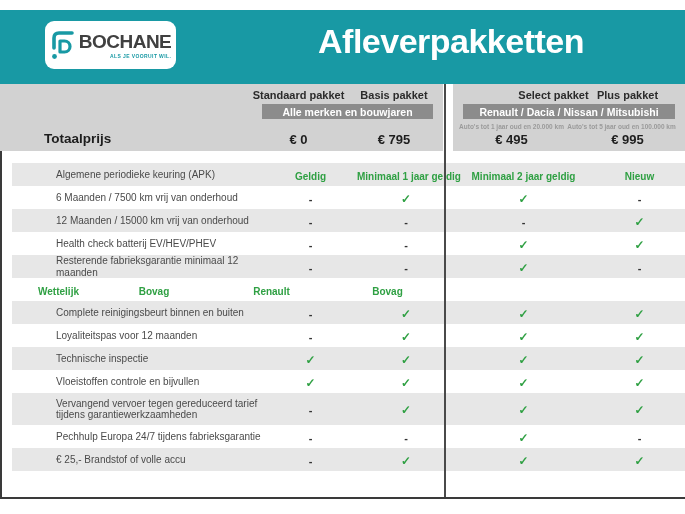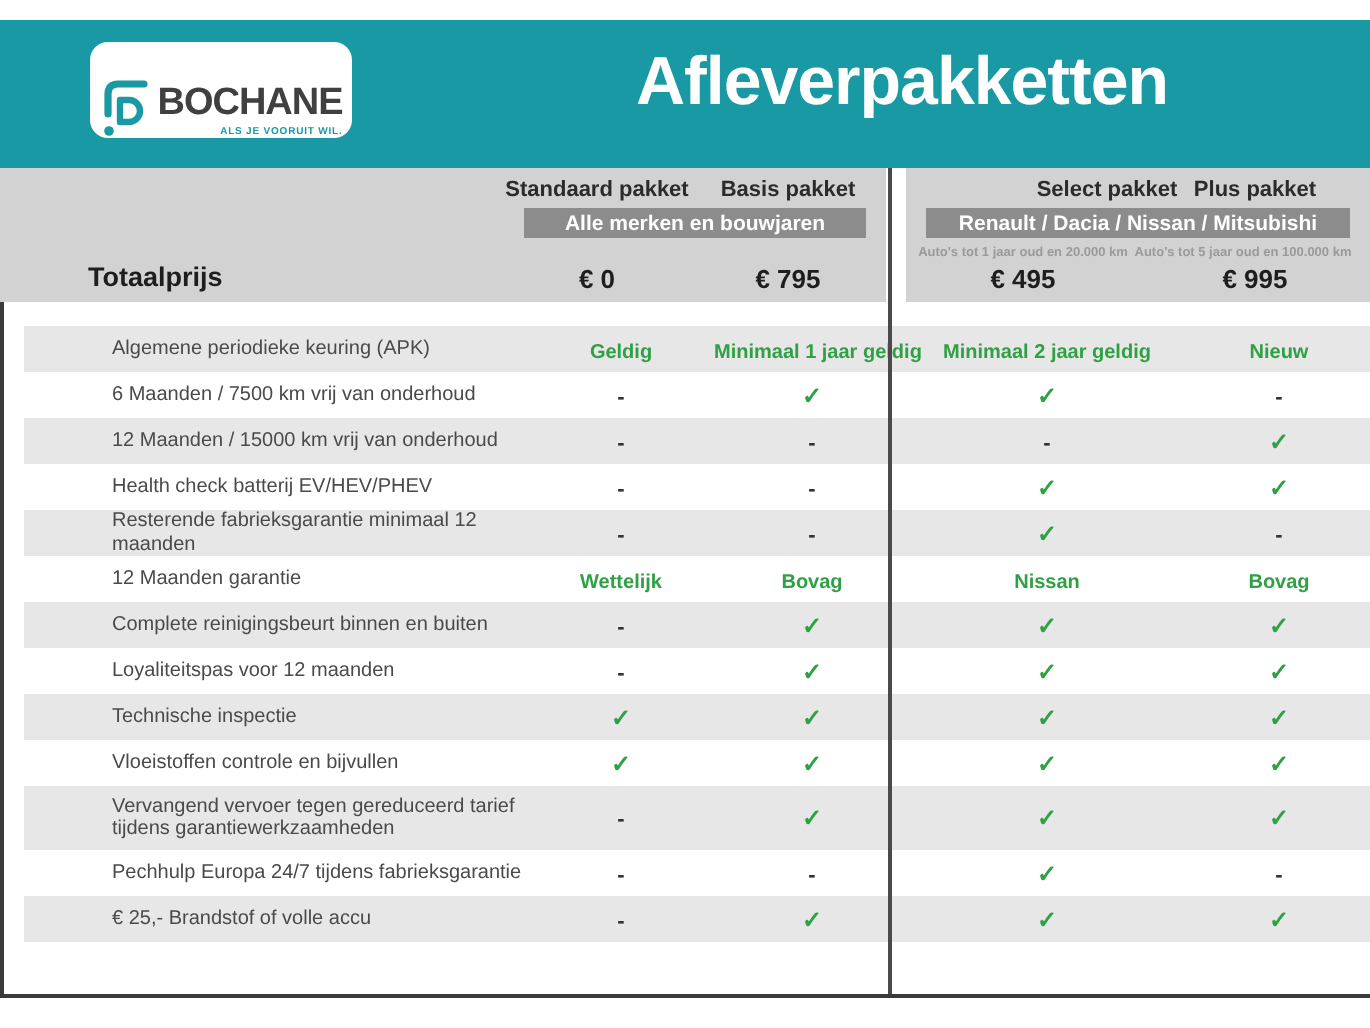--- a/index.html
+++ b/index.html
@@ -4,21 +4,21 @@
 <style>
   html,body{margin:0;padding:0;}
   body{
     width:685px;height:514px;position:relative;background:#ffffff;
     font-family:"Liberation Sans",sans-serif;overflow:hidden;
     --teal:#1899A4;--green:#2FA043;--header_gray:#D2D2D2;--badge_gray:#8C8C8C;
     --stripe_gray:#E7E7E7;--line_dark:#3A3A3A;
   }
   .teal-band{position:absolute;top:10px;left:0;width:685px;height:74px;background:var(--teal);}
   .logo-box{position:absolute;left:45px;top:11px;width:131px;height:48px;background:#fff;
-    border-radius:9px;display:flex;align-items:flex-end;justify-content:center;gap:5px;}
+    border-radius:9px;display:flex;align-items:center;justify-content:center;gap:5px;}
   .logo-text{display:flex;flex-direction:column;align-items:flex-end;}
   .brand{font-size:19px;font-weight:bold;color:#404040;letter-spacing:-0.5px;line-height:20px;}
   .tagline{font-size:5px;font-weight:bold;color:var(--teal);letter-spacing:0.4px;margin-top:1px;}
   .page-title{position:absolute;left:318px;top:12px;font-size:34px;font-weight:bold;color:#fff;letter-spacing:-0.5px;}
 
   .header-band{position:absolute;top:84px;left:0;width:685px;height:67px;}
   .band-bg-left{position:absolute;left:0;top:0;width:443px;height:67px;background:var(--header_gray);}
   .band-bg-right{position:absolute;left:453px;top:0;width:232px;height:67px;background:var(--header_gray);}
   .pkg-header{position:absolute;top:5px;text-align:center;font-weight:bold;font-size:11px;color:#2b2b2b;white-space:nowrap;}
   .ph-s{left:252px;width:93px;} .ph-b{left:345px;width:98px;} .ph-se{left:453px;width:117px;padding-left:42px;} .ph-p{left:570px;width:115px;}
@@ -123,25 +123,24 @@
   </div>
     <div class="row stripe">
     <div class="row-label">Resterende fabrieksgarantie minimaal 12 maanden</div>
     <div class="cell s"><span class="dash">-</span></div>
     <div class="cell b"><span class="dash">-</span></div>
     <div class="cell gapcol"></div>
     <div class="cell se"><span class="check">✓</span></div>
     <div class="cell p"><span class="dash">-</span></div>
   </div>
     <div class="row">
-    <div class="row-label">12 Maanden garantie</div>
     <div class="cell s"><span class="tval">Wettelijk</span></div>
     <div class="cell b"><span class="tval">Bovag</span></div>
     <div class="cell gapcol"></div>
-    <div class="cell se"><span class="tval">Nissan</span></div>
+    <div class="cell se"><span class="tval">Renault</span></div>
     <div class="cell p"><span class="tval">Bovag</span></div>
   </div>
     <div class="row stripe">
     <div class="row-label">Complete reinigingsbeurt binnen en buiten</div>
     <div class="cell s"><span class="dash">-</span></div>
     <div class="cell b"><span class="check">✓</span></div>
     <div class="cell gapcol"></div>
     <div class="cell se"><span class="check">✓</span></div>
     <div class="cell p"><span class="check">✓</span></div>
   </div>

